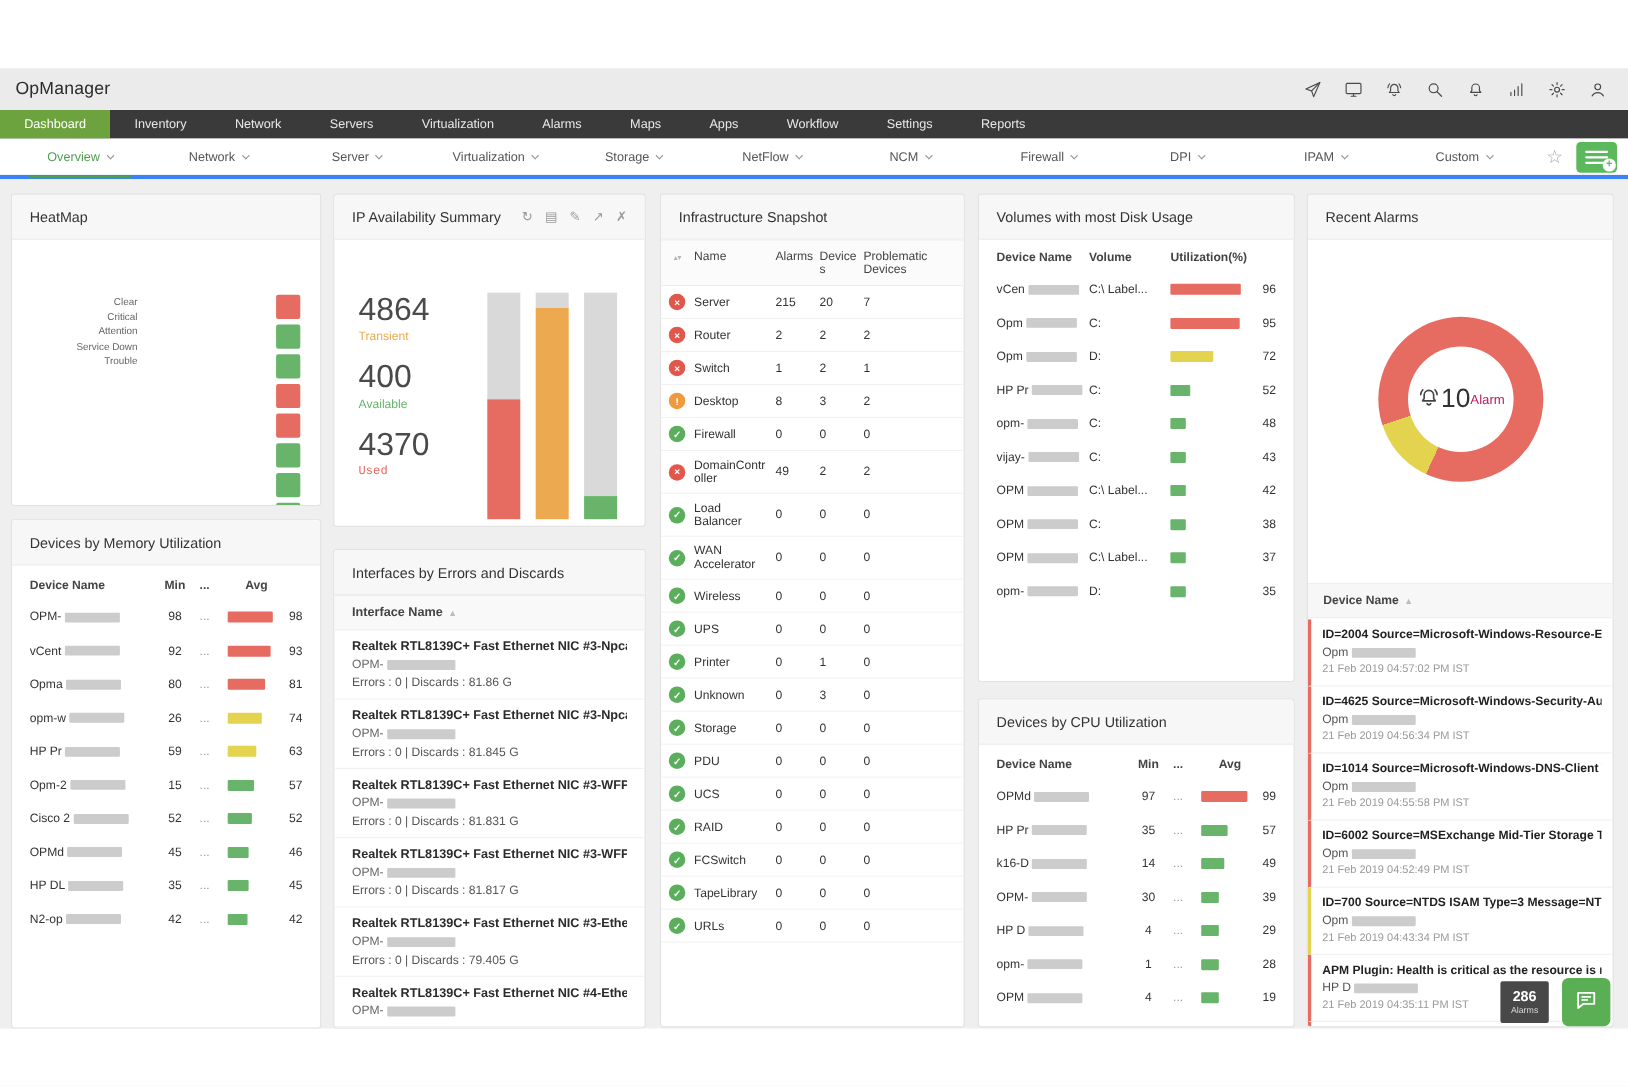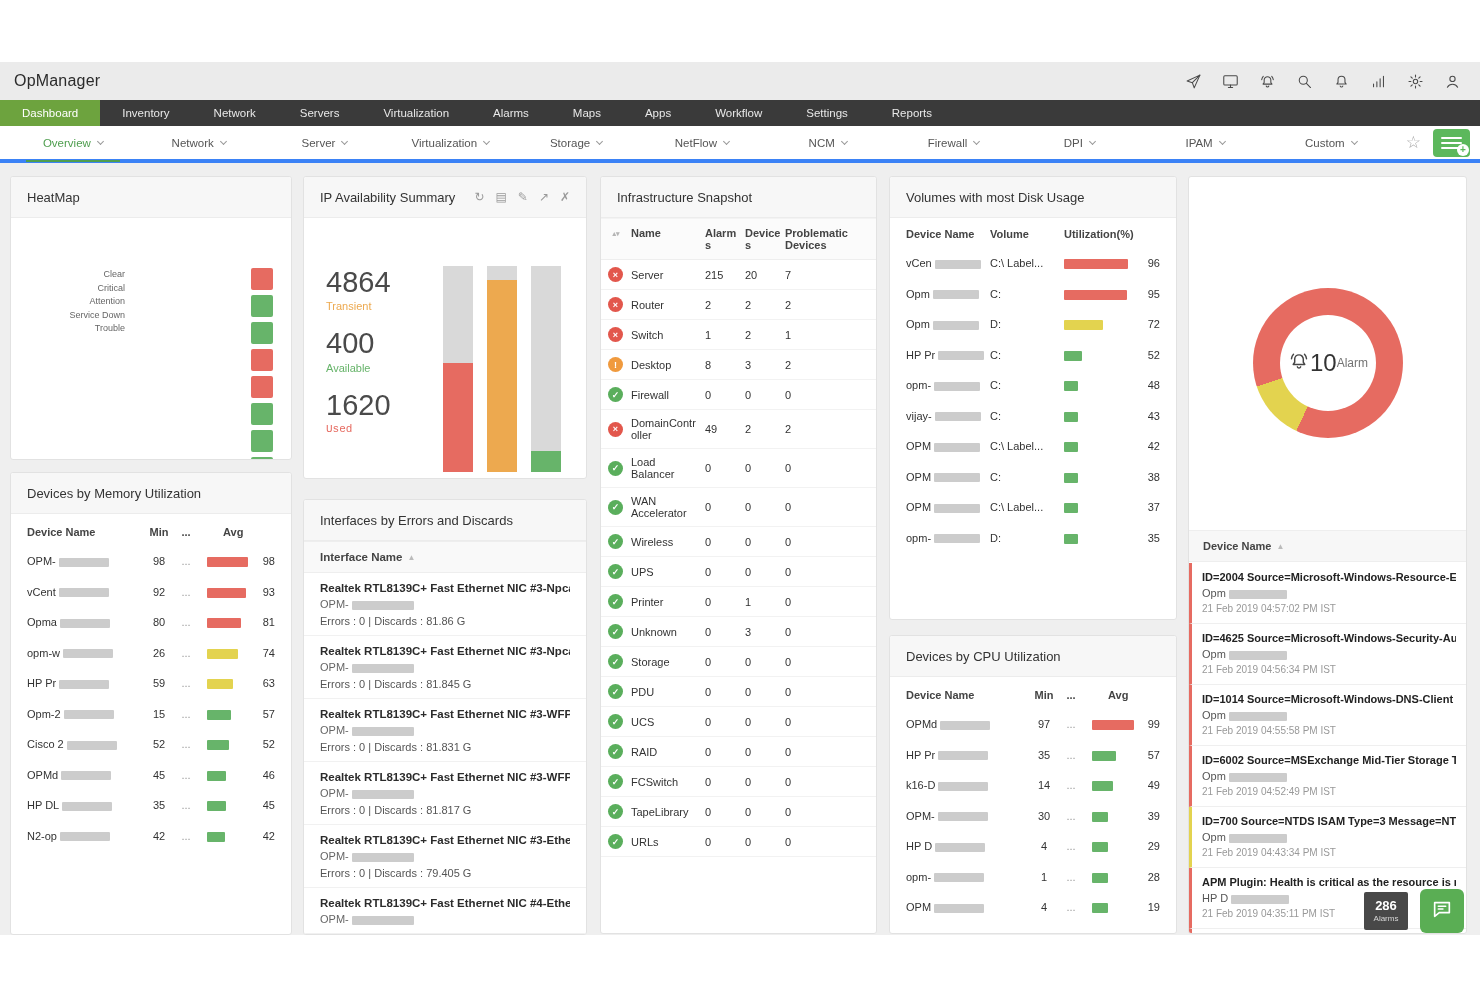--- a/index.html
+++ b/index.html
@@ -49,21 +49,21 @@
 
 .ipstats{position:absolute;left:22px;top:48px}
 .ipstat{margin-bottom:15px}
 .ipv{font-size:29px;color:#4a4a4a;line-height:1.15}
 .ipl{font-size:11px;margin-top:1px}
 .ipbars{position:absolute;right:25px;top:48px;height:206px;display:flex;gap:14px}
 .ipbar{width:30px;height:206px;display:flex;flex-direction:column}
 .ipseg{width:100%}
 
 
-.ithead{display:flex;align-items:flex-start;background:#fbfbfb;border-bottom:1px solid #eee;border-top:1px solid #f3f3f3;padding:8px 0;font-size:11px;font-weight:bold;color:#444}
+.ithead{display:flex;align-items:flex-start;background:#fbfbfb;border-bottom:1px solid #eee;border-top:1px solid #f3f3f3;padding:8px 0;font-size:11px;font-weight:normal;color:#444}
 .sortcol{width:30px;text-align:center;color:#b5b5b5;font-size:7px;cursor:pointer;padding-top:3px}
 .iname{width:74px;word-break:break-word;padding-right:4px}
 .inum{width:40px;word-break:break-all;padding-right:4px}
 .ipbw{width:66px}
 .irow{display:flex;align-items:center;border-bottom:1px solid #f2f2f2;padding:7px 0;font-size:11px;color:#333}
 .sicon{width:15px;height:15px;min-width:15px;border-radius:50%;color:#fff;font-size:9px;font-weight:bold;display:flex;align-items:center;justify-content:center;margin:0 8px 0 7px}
 .sicon.critical{background:#e2574c}
 .sicon.warning{background:#f09a3e}
 .sicon.clear{background:#5aae5c}
 
@@ -94,21 +94,21 @@
 .sorta{color:#bbb;font-size:8px}
 .ifrow{padding:9px 16px 8px;border-bottom:1px solid #f1f1f1;cursor:pointer}
 .ifname{font-size:11.5px;font-weight:bold;color:#2b2b2b;white-space:nowrap;overflow:hidden}
 .ifdev{font-size:11px;color:#666;margin-top:4px}
 .ifstats{font-size:11px;color:#555;margin-top:5px}
 
 
 .al-donut{position:absolute;left:64px;top:70px;width:150px;height:150px;border-radius:50%;cursor:pointer}
 .al-hole{position:absolute;inset:27px;background:#fff;border-radius:50%;display:flex;flex-direction:row;align-items:center;justify-content:center}
 .al-count{font-size:24px;color:#333;line-height:1.1;margin-top:1px}
-.al-lab{font-size:12px;color:#737373}
+.al-lab{font-size:12px;color:#be185d}
 .alhead{position:absolute;top:312px;left:0;right:0;display:flex;align-items:center;gap:5px;background:#f7f7f7;border-top:1px solid #eee;border-bottom:1px solid #eee;padding:9px 14px;font-size:11px;font-weight:bold;color:#444}
 .alitems{position:absolute;top:345px;left:0;right:0;bottom:0;overflow:hidden}
 .alitem{border-left:3px solid #e66b61;border-bottom:1px solid #efefef;padding:8px 10px 9px;cursor:pointer}
 .altitle{font-size:11px;font-weight:bold;color:#222;white-space:nowrap;overflow:hidden}
 .aldev{font-size:11px;color:#555;margin-top:4px}
 .altime{font-size:10px;color:#999;margin-top:4px}
 
 
 .alarmbadge{position:absolute;left:1364px;top:892px;width:44px;height:38px;background:rgba(58,58,58,.93);border-radius:2px;display:flex;flex-direction:column;align-items:center;justify-content:center;cursor:pointer;z-index:5}
 .ab-count{color:#fff;font-size:13px;font-weight:bold;line-height:1.1}
@@ -372,21 +372,21 @@
         <div class="ipstats" id="ipStats">
             <div class="ipstat">
               <div class="ipv">4864</div>
               <div class="ipl" style="color: rgb(237, 169, 79);">Transient</div>
             </div>
             <div class="ipstat">
               <div class="ipv">400</div>
               <div class="ipl" style="color: rgb(103, 180, 106);">Available</div>
             </div>
             <div class="ipstat">
-              <div class="ipv">1620</div>
+              <div class="ipv">4370</div>
               <div class="ipl" style="color: rgb(230, 107, 97); font-family: Liberation Mono, monospace;">Used</div>
             </div>
           </div>
         <div class="ipbars" id="ipBars">
             <div class="ipbar">
               <div class="ipseg" style="height: 47%; background: rgb(217, 217, 217);"></div>
               <div class="ipseg" style="height: 53%; background: rgb(230, 107, 97);"></div>
             </div>
             <div class="ipbar">
               <div class="ipseg" style="height: 7%; background: rgb(217, 217, 217);"></div>
@@ -727,20 +727,23 @@
               <div class="mmin">4</div>
               <div class="mdots2">...</div>
               <div class="mbarw"><span class="mbar" style="width: 16px; background: rgb(103, 180, 106);"></span></div>
               <div class="mavg">19</div>
             </div>
           </div>
       </div>
     </div>
 
     <div class="card" style="left:1188px;top:13px;width:279px;height:758px">
+      <div class="card-h">
+          <span>Recent Alarms</span>
+        </div>
       <div class="card-b">
         <div class="al-donut" id="alDonut" style="background: conic-gradient(from 205deg, rgb(227, 211, 79) 0%, rgb(227, 211, 79) 13%, rgb(230, 107, 97) 13%, rgb(230, 107, 97) 100%);">
           <div class="al-hole">
             <span><svg width="22" height="22" viewBox="0 0 24 24" fill="none" stroke="#444" stroke-width="1.6" stroke-linecap="round" stroke-linejoin="round">
                   <path d="M12 5.3a4.7 4.7 0 0 1 4.7 4.7v3.4l1.6 2.3H5.7l1.6-2.3V10A4.7 4.7 0 0 1 12 5.3z"></path>
                   <path d="M10.2 18.4a1.9 1.9 0 0 0 3.6 0"></path>
                   <path d="M3.8 9.5A8.4 8.4 0 0 1 6 4.7M20.2 9.5A8.4 8.4 0 0 0 18 4.7"></path>
                 </svg></span>
             <span class="al-count">10</span>
             <span class="al-lab">Alarm</span>

